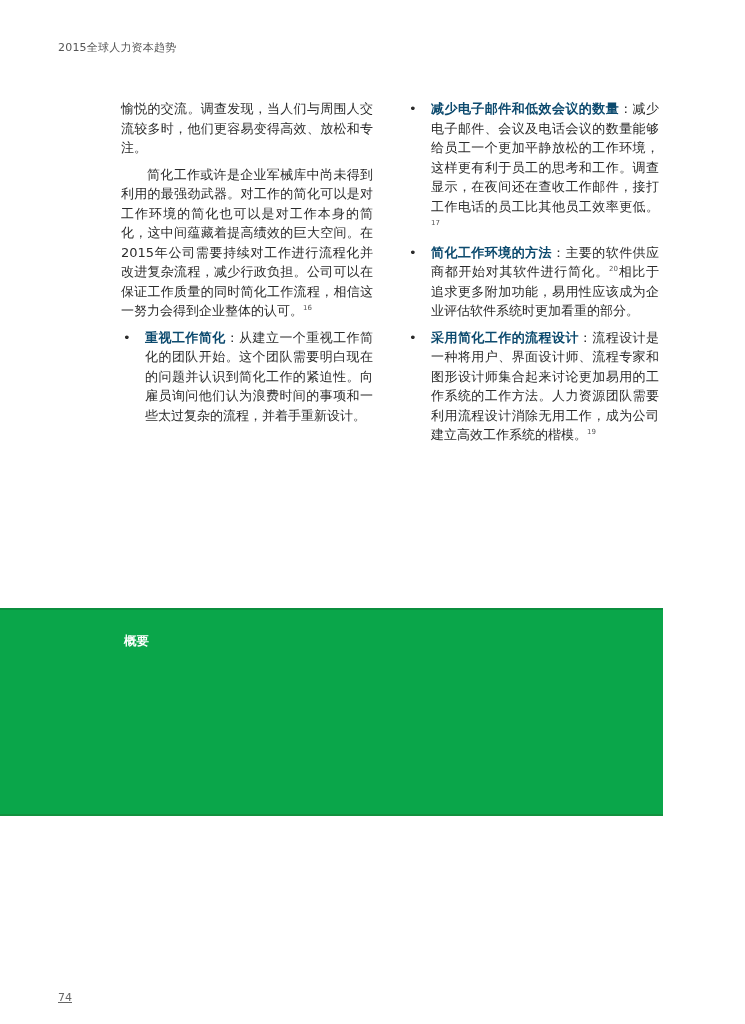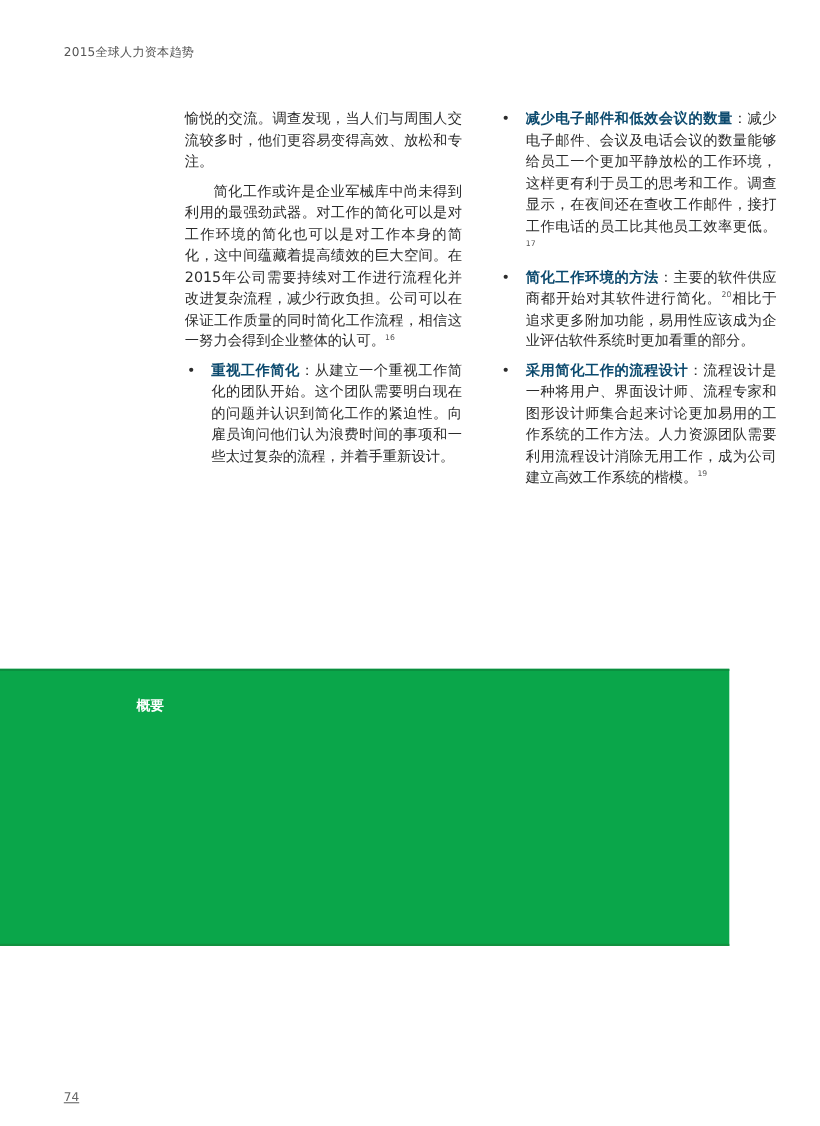--- a/index.html
+++ b/index.html
@@ -4,41 +4,41 @@
   <style>
     * { margin: 0; padding: 0; box-sizing: border-box; }
     html, body { width: 745px; height: 1024px; background: #ffffff; overflow: hidden; }
     body { position: relative; font-family: "DejaVu Sans", "Liberation Sans", sans-serif; color: #333333; }
 
     .running-header {
       position: absolute; left: 58px; top: 40px;
       font-size: 11px; color: #555555; letter-spacing: 0.2px;
     }
 
-    .col { position: absolute; width: 252px; font-size: 13px; line-height: 19.5px; color: #2b2b2b; margin-left: 47px; }
+    .col { position: absolute; width: 252px; font-size: 13px; line-height: 19.5px; color: #2b2b2b; }
     .col-left { left: 121px; top: 99px; }
     .col-right { left: 407px; top: 99px; }
 
     .para { margin-bottom: 7px; text-align: justify; }
     .para.indent { text-indent: 2em; }
     .sup { font-size: 7px; vertical-align: super; line-height: 0; color: #555; }
 
     .section-heading {
       font-size: 20px; line-height: 26px; color: #3ab3de;
       margin-top: 22px; margin-bottom: 4px; letter-spacing: 1px;
     }
 
     .bullet-list { list-style: none; }
     .bullet-item { position: relative; padding-left: 24px; margin-bottom: 7px; text-align: justify; }
     .bullet-item .dot { position: absolute; left: 2px; top: 0; font-size: 13px; }
     .bullet-item .lead { font-weight: bold; color: #0c4a6e; }
     .continuation { padding-left: 24px; margin-bottom: 7px; }
 
     .summary-box {
-      position: absolute; left: 0; top: 608px; width: 663px; height: 252px;
+      position: absolute; left: 0; top: 608px; width: 663px; height: 208px;
       background: #0aa64a;
       border-top: 2px solid #0b8f3f;
       border-bottom: 2px solid #12913f;
     }
     .summary-title {
       position: absolute; left: 124px; top: 23px;
       font-size: 12.5px; font-weight: bold; color: #ffffff;
     }
     .summary-text {
       position: absolute; left: 124px; top: 58px; width: 520px;

